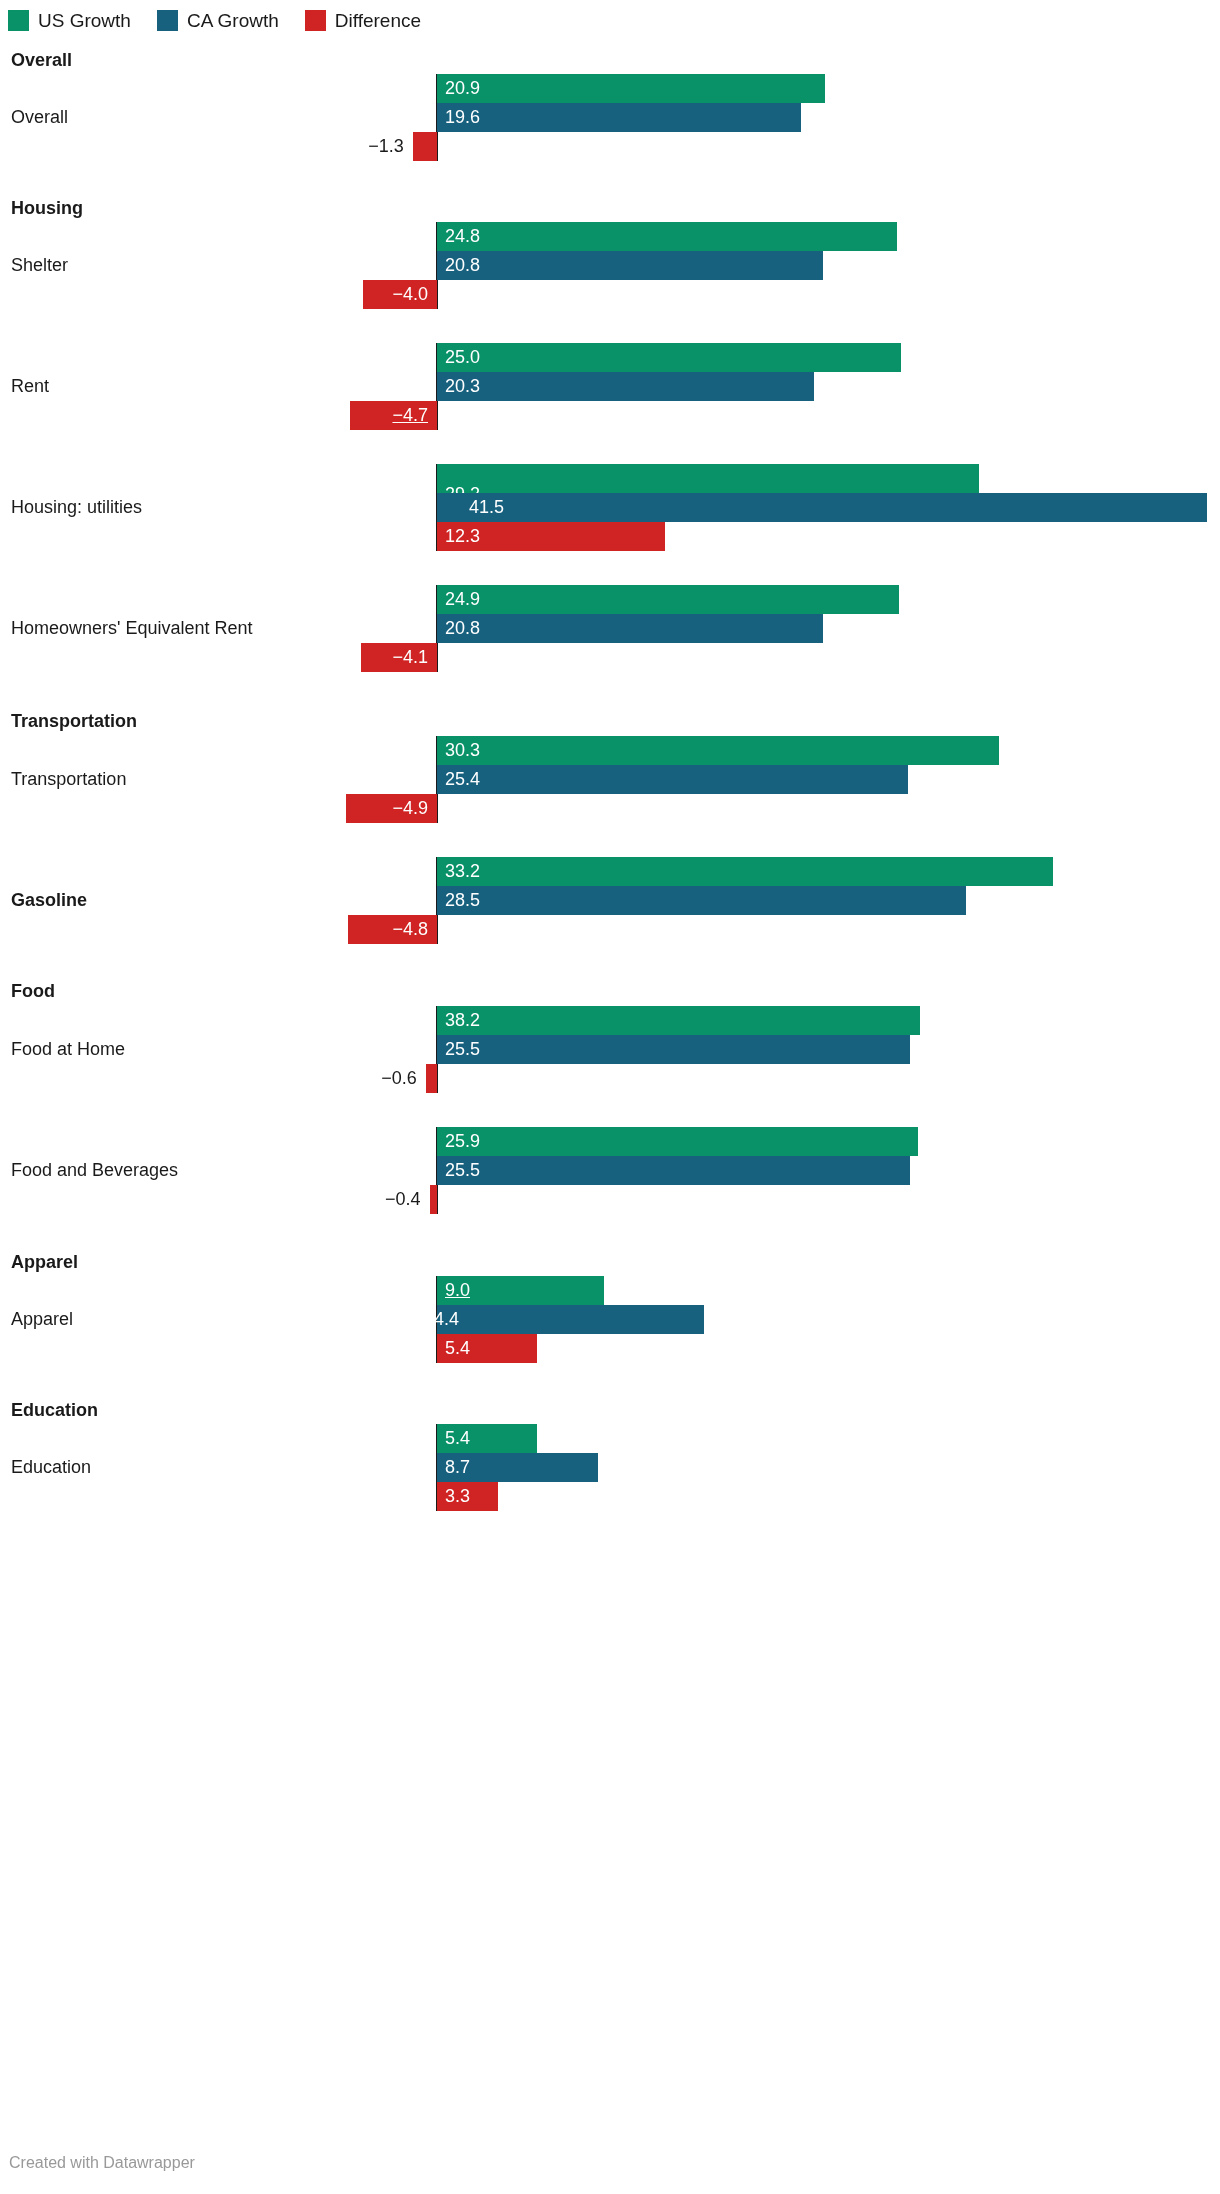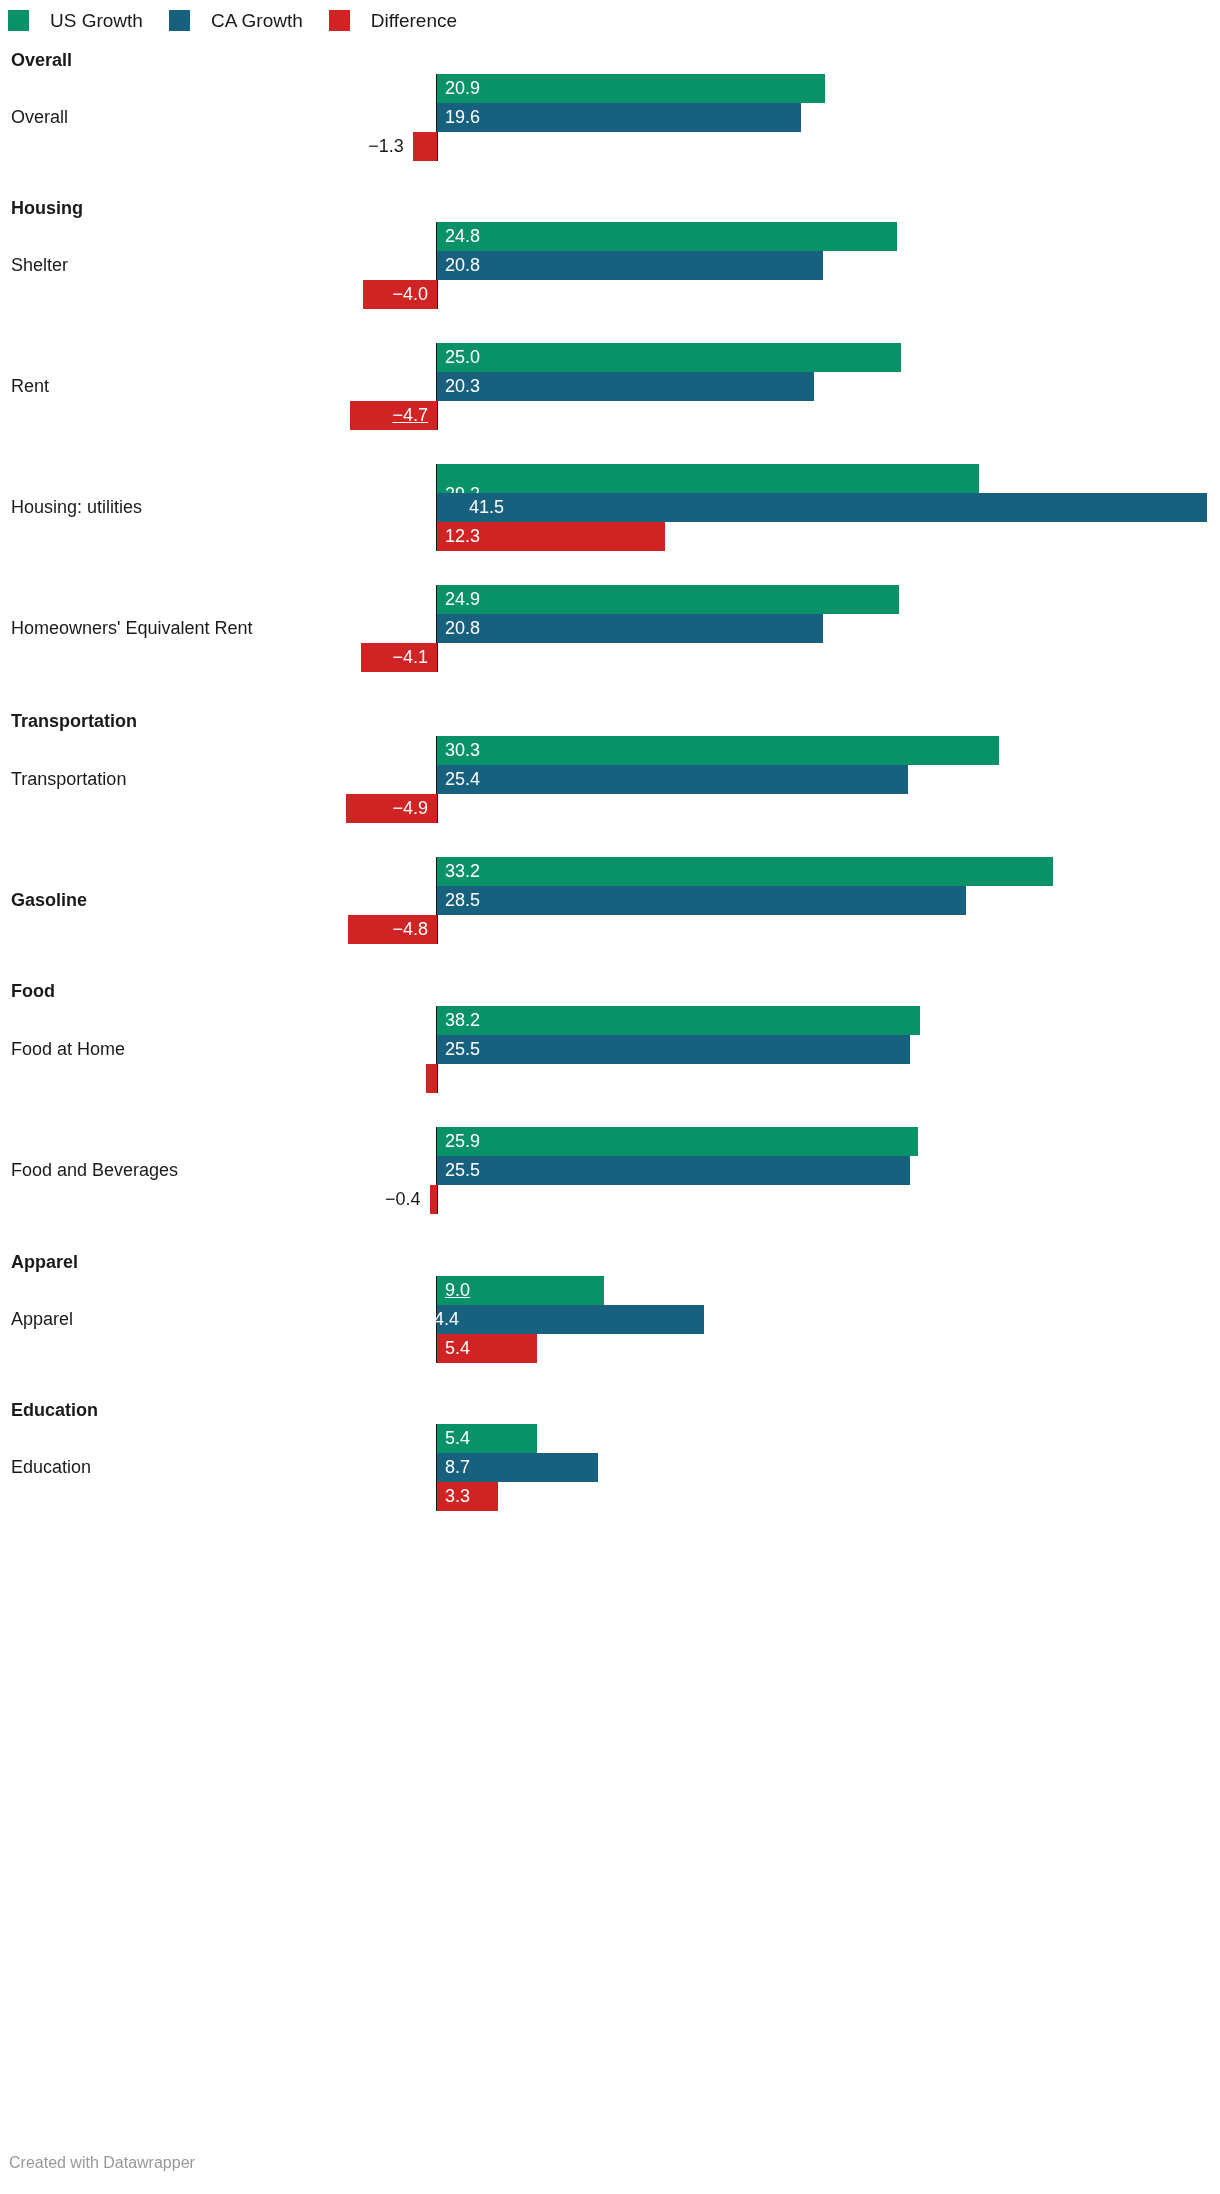--- a/index.html
+++ b/index.html
@@ -22,21 +22,21 @@
     left: 8px;
     top: 8px;
     display: flex;
     align-items: center;
     gap: 26px;
     height: 24px;
   }
   .legend-item {
     display: flex;
     align-items: center;
-    gap: 21px;
+    gap: 9px;
   }
   .legend-swatch {
     width: 21px;
     height: 21px;
     flex: 0 0 auto;
   }
   .legend-label {
     font-size: 19px;
     line-height: 21px;
     color: #1a1a1a;
@@ -181,20 +181,21 @@
     <div class="bar" style="left: 347.912px; top: 915px; width: 89.088px; background: rgb(208, 35, 35);"></div>
     <div class="bar-value inside-right" style="top: 915px; left: 0px; width: 428px; text-align: right;">−4.8</div>
     <div class="group-title" style="top: 981px;">Food</div>
     <div class="zeroline" style="left: 436px; top: 1006px; height: 87px; background: rgb(26, 26, 26);"></div>
     <div class="row-label" style="top: 1039px;">Food at Home</div>
     <div class="bar" style="left: 437px; top: 1006px; width: 482.56px; background: rgb(9, 146, 104);"></div>
     <div class="bar-value inside-left" style="top: 1006px; left: 445px;">38.2</div>
     <div class="bar" style="left: 437px; top: 1035px; width: 473.28px; background: rgb(23, 97, 127);"></div>
     <div class="bar-value inside-left" style="top: 1035px; left: 445px;">25.5</div>
     <div class="bar" style="left: 425.864px; top: 1064px; width: 11.136px; background: rgb(208, 35, 35);"></div>
+    <div class="bar-value outside-left" style="top: 1064px; left: 0px; width: 416.864px; text-align: right;">−0.6</div>
     <div class="zeroline" style="left: 436px; top: 1127px; height: 87px; background: rgb(26, 26, 26);"></div>
     <div class="row-label" style="top: 1160px;">Food and Beverages</div>
     <div class="bar" style="left: 437px; top: 1127px; width: 480.704px; background: rgb(9, 146, 104);"></div>
     <div class="bar-value inside-left" style="top: 1127px; left: 445px;">25.9</div>
     <div class="bar" style="left: 437px; top: 1156px; width: 473.28px; background: rgb(23, 97, 127);"></div>
     <div class="bar-value inside-left" style="top: 1156px; left: 445px;">25.5</div>
     <div class="bar" style="left: 429.576px; top: 1185px; width: 7.424px; background: rgb(208, 35, 35);"></div>
     <div class="bar-value outside-left" style="top: 1185px; left: 0px; width: 420.576px; text-align: right;">−0.4</div>
     <div class="group-title" style="top: 1252px;">Apparel</div>
     <div class="zeroline" style="left: 436px; top: 1276px; height: 87px; background: rgb(26, 26, 26);"></div>

